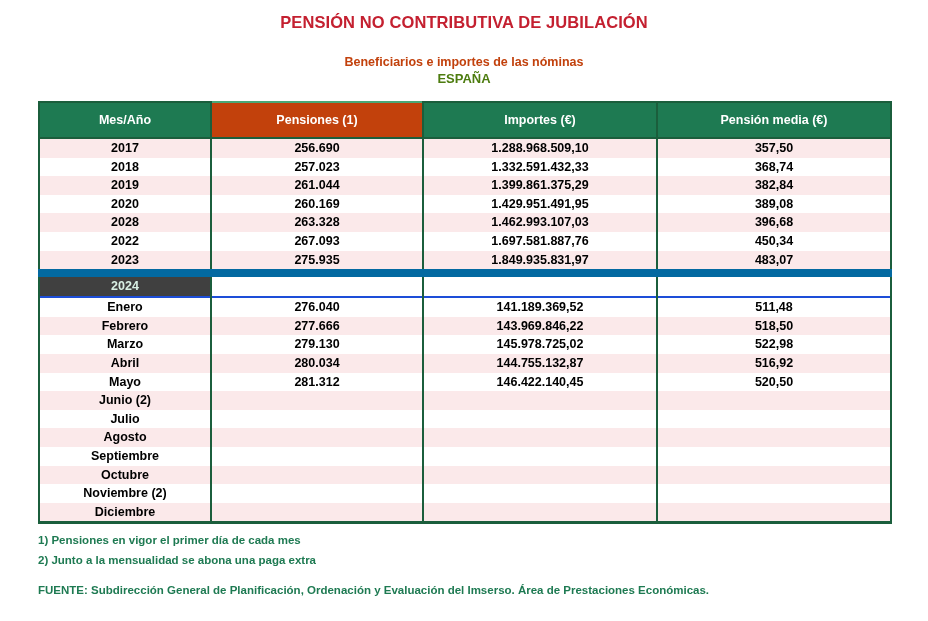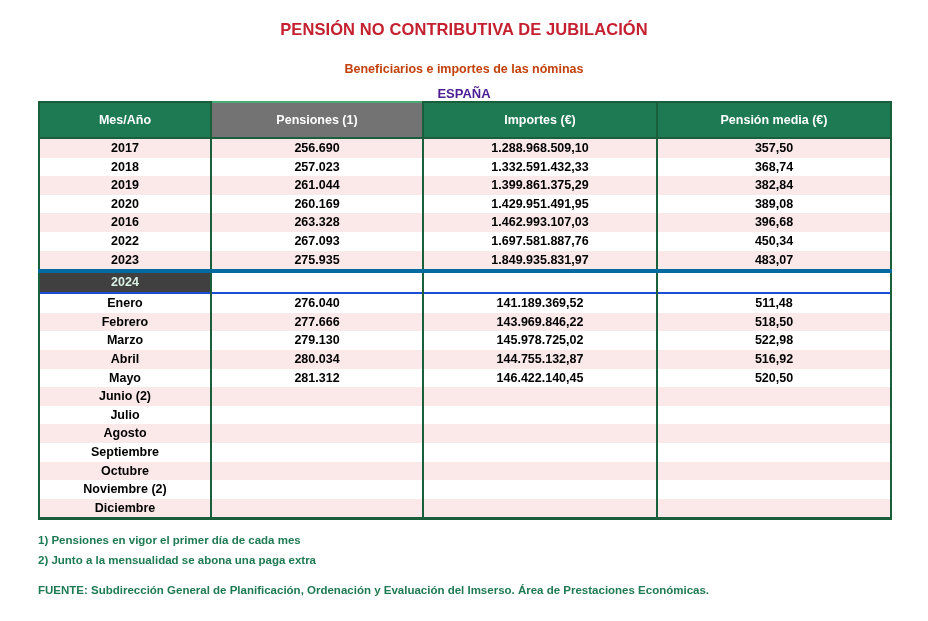--- a/index.html
+++ b/index.html
@@ -12,43 +12,43 @@
     width: 928px;
     height: 621px;
     font-family: "Liberation Sans", sans-serif;
     color: #000000;
     overflow: hidden;
     position: relative;
   }
 
   
   .titles {
-    padding-top: 19px;
+    padding-top: 12px;
     text-align: center;
   }
   .main-title {
     color: #c42030;
     font-size: 16.5px;
     font-weight: bold;
     letter-spacing: 0.1px;
     line-height: 20px;
   }
   .subtitle-1 {
     color: #c2410c;
     font-size: 12.5px;
     font-weight: bold;
     line-height: 16px;
     margin-top: 22px;
   }
   .subtitle-2 {
-    color: #4c1d95;
+    color: #4d7c0f;
     font-size: 13px;
     font-weight: bold;
     line-height: 16px;
-    margin-top: 9px;
+    margin-top: 1px;
   }
 
   
   .table-wrap {
     position: absolute;
     left: 38px;
     top: 101px;
     width: 780px;
   }
   table.grid {
@@ -76,29 +76,29 @@
   
   .grid thead th {
     background: #1e7a52;
     color: #ffffff;
     font-size: 12.5px;
     height: 34px;
     line-height: 34px;
     border: 2px solid #1b5e3c;
   }
   .grid thead th.h-mes { border-left: 2px solid #1b5e3c; }
-  .grid thead th.h-pen { background: #737373; border-top-color:#4aa877;margin-left:13px; }
+  .grid thead th.h-pen { background: #c2410c; border-top-color:#4aa877;margin-left:13px; }
 
   
   .grid tbody td {
     border-left: 2px solid #1b5e3c;
     border-right: 2px solid #1b5e3c;
   }
   .grid tbody tr.r-first td { border-top: 2px solid #1d4ed8; }
-  .grid tbody tr.r-last-year td { border-bottom: 4px solid #0369a1; }
+  .grid tbody tr.r-last-year td { border-bottom: 8px solid #0369a1; }
   .grid tbody tr.r-last td { border-bottom: 3px solid #1b5e3c; }
 
   td.mes { font-weight: bold; }
   td.num { font-weight: bold; }
 
   tr.stripe td { background: #fbe9ea; }
   tr.plain  td { background: #ffffff; }
 
   
   tr.year-row td {
@@ -180,21 +180,21 @@
           <td class="num">1.399.861.375,29</td>
           <td class="num">382,84</td>
         </tr>
         <tr class="plain">
           <td class="mes">2020</td>
           <td class="num">260.169</td>
           <td class="num">1.429.951.491,95</td>
           <td class="num">389,08</td>
         </tr>
         <tr class="stripe">
-          <td class="mes">2016</td>
+          <td class="mes">2028</td>
           <td class="num">263.328</td>
           <td class="num">1.462.993.107,03</td>
           <td class="num">396,68</td>
         </tr>
         <tr class="plain">
           <td class="mes">2022</td>
           <td class="num">267.093</td>
           <td class="num">1.697.581.887,76</td>
           <td class="num">450,34</td>
         </tr>

